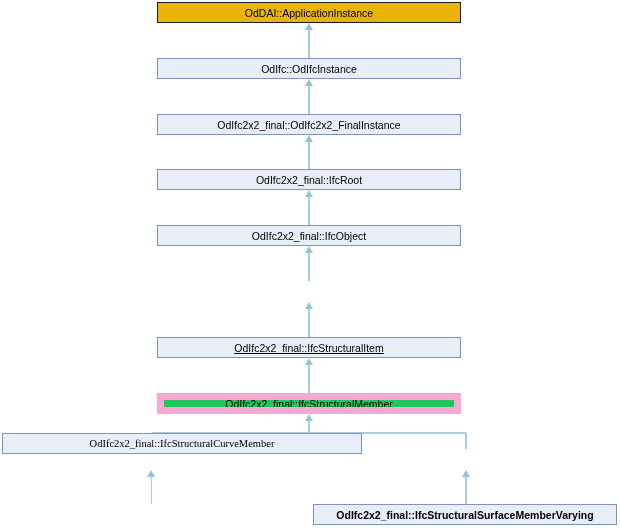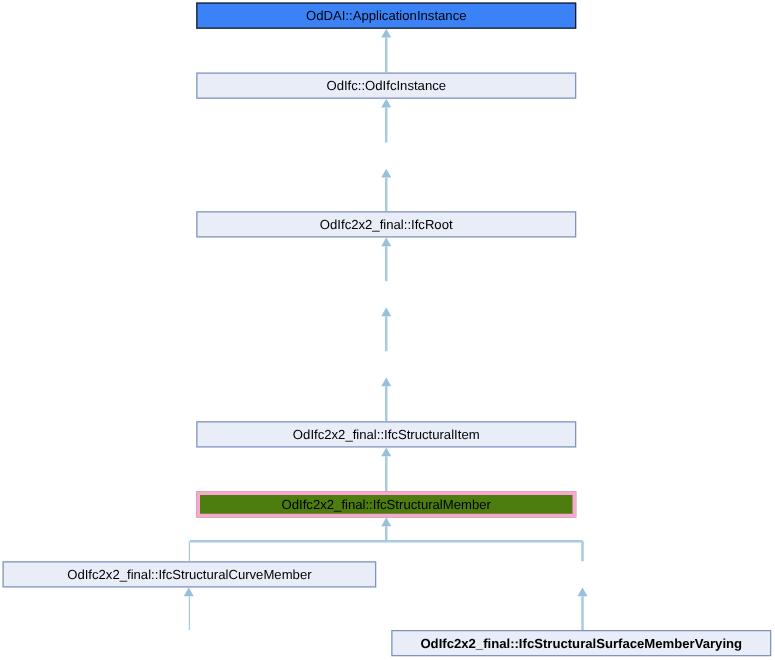--- a/index.html
+++ b/index.html
@@ -22,25 +22,25 @@
     white-space: nowrap;
     overflow: hidden;
     text-align: center;
   }
   .node.link {
     background: #e9edf7;
     border: 1px solid #7e93bd;
     cursor: pointer;
   }
   .node.current {
-    background: #4d7c0f;
-    border: 3px solid #f9a8d4;
+    background: #22c55e;
+    border: 7px solid #f9a8d4;
   }
   .node.external {
-    background: #3b82f6;
+    background: #eab308;
     border: 1px solid #1c1c1c;
   }
   .edge-line {
     position: absolute;
     background: #a7cbe1;
   }
   .edge-arrow {
     position: absolute;
     width: 0;
     height: 0;
@@ -71,18 +71,20 @@
     <div class="edge-line" style="left: 308.25px; top: 421px; width: 1.5px; height: 12px;"></div>
     <div class="edge-line" style="left: 151.5px; top: 432.25px; width: 314.5px; height: 1.5px;"></div>
     <div class="edge-line" style="left: 150.75px; top: 433px; width: 1.5px; height: 16px;"></div>
     <div class="edge-line" style="left: 465.25px; top: 433px; width: 1.5px; height: 16px;"></div>
     <div class="edge-arrow" style="left: 147px; top: 470px;"></div>
     <div class="edge-line" style="left: 150.75px; top: 477px; width: 1.5px; height: 27px;"></div>
     <div class="edge-arrow" style="left: 461.5px; top: 470px;"></div>
     <div class="edge-line" style="left: 465.25px; top: 477px; width: 1.5px; height: 27px;"></div>
     <div class="node external" style="left: 157px; top: 2px; width: 304px; height: 21px;">OdDAI::ApplicationInstance</div>
     <div class="node link" style="left: 157px; top: 58px; width: 304px; height: 21px;">OdIfc::OdIfcInstance</div>
+    <div class="node link" style="left: 157px; top: 114px; width: 304px; height: 21px;">OdIfc2x2_final::OdIfc2x2_FinalInstance</div>
     <div class="node link" style="left: 157px; top: 169px; width: 304px; height: 21px; text-align: center;">OdIfc2x2_final::IfcRoot</div>
-    <div class="node link" style="left: 157px; top: 337px; width: 304px; height: 21px;">OdIfc2x2_final::IfcStructuralItem</div>
+    <div class="node link" style="left: 157px; top: 225px; width: 304px; height: 21px;">OdIfc2x2_final::IfcObject</div>
+    <div class="node link" style="left: 157px; top: 337px; width: 304px; height: 21px; text-decoration: underline;">OdIfc2x2_final::IfcStructuralItem</div>
     <div class="node current" style="left: 157px; top: 393px; width: 304px; height: 21px;">OdIfc2x2_final::IfcStructuralMember</div>
-    <div class="node link" style="left: 2px; top: 449px; width: 299px; height: 21px;">OdIfc2x2_final::IfcStructuralCurveMember</div>
+    <div class="node link" style="left: 2px; top: 433px; width: 360px; height: 21px; font-family: Liberation Serif, serif;">OdIfc2x2_final::IfcStructuralCurveMember</div>
     <div class="node link" style="left: 313px; top: 504px; width: 304px; height: 21px; font-weight: bold;">OdIfc2x2_final::IfcStructuralSurfaceMemberVarying</div>
   </div>
 
 </body></html>

